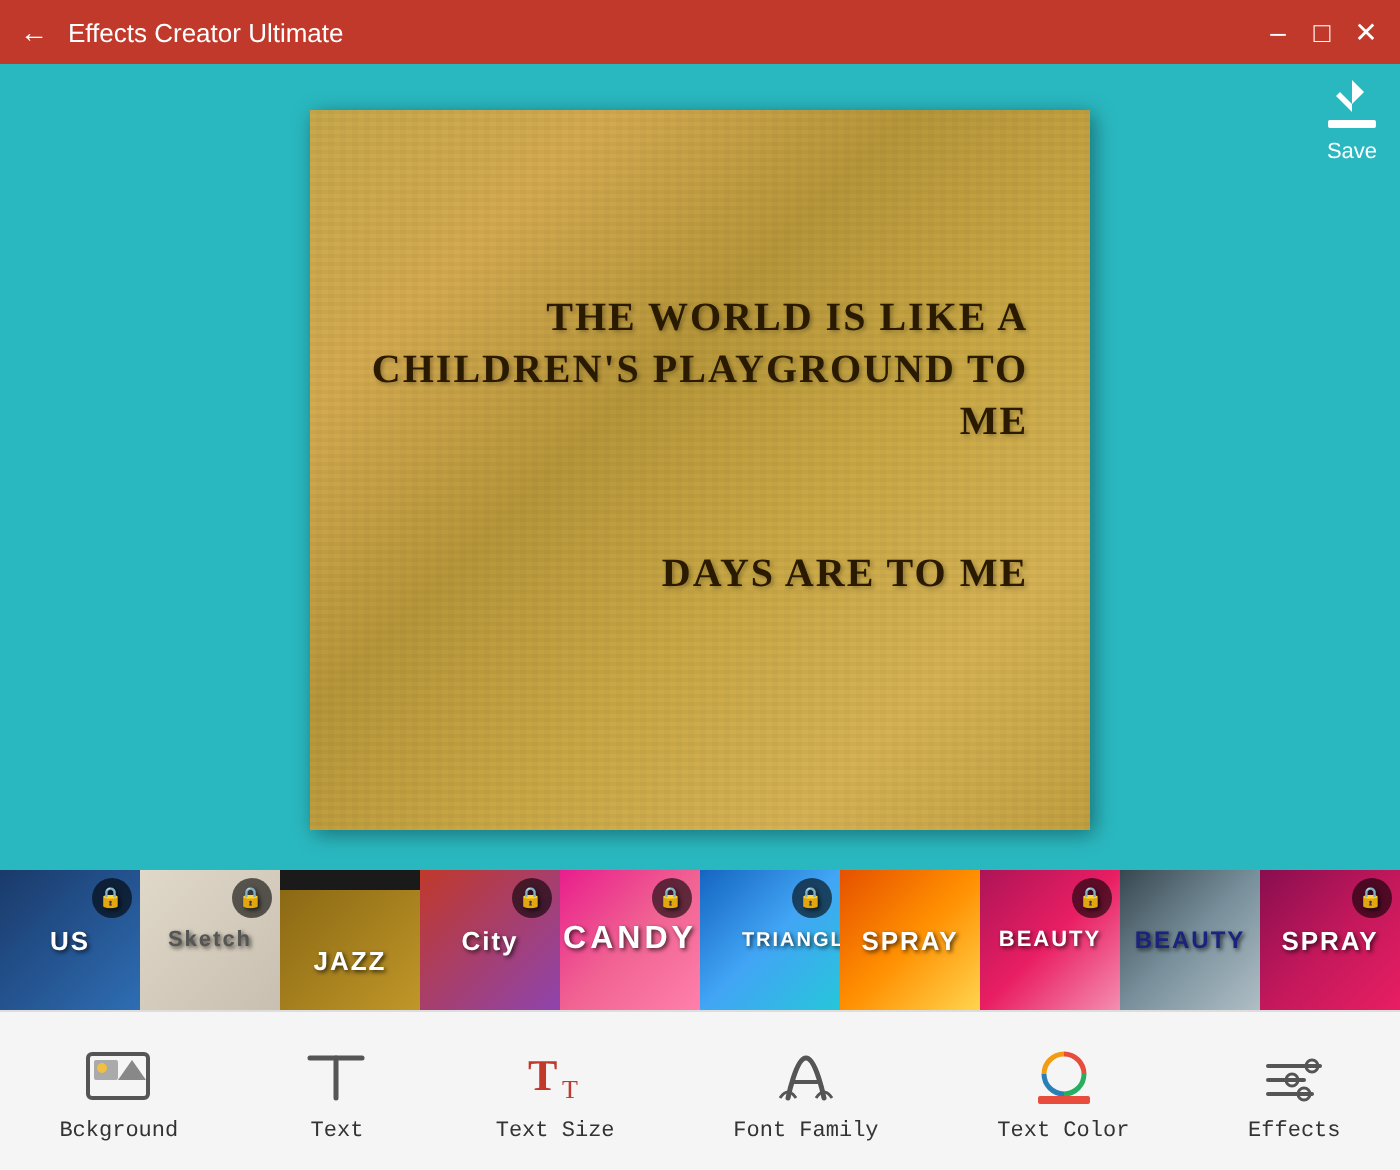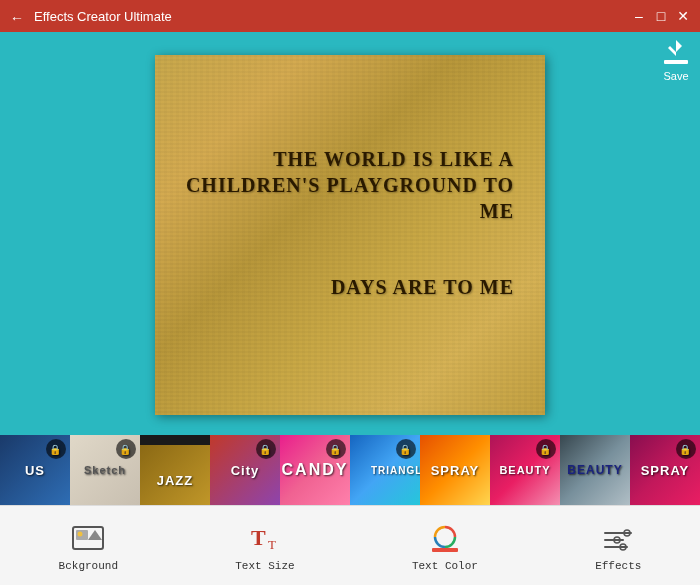--- a/index.html
+++ b/index.html
@@ -338,31 +338,51 @@
       <svg width="34" height="34" viewBox="0 0 34 34">
         <rect x="2" y="6" width="30" height="22" rx="2" fill="none" stroke="#555" stroke-width="2"></rect>
         <rect x="5" y="9" width="12" height="10" rx="1" fill="#aaa"></rect>
         <polygon points="17,19 24,9 31,19" fill="#888"></polygon>
         <circle cx="9" cy="13" r="2.5" fill="#f0c040"></circle>
       </svg>
     </div>
     <span class="tool-label">Bckground</span>
   </div>
 
+  <div class="tool-item">
+    <div class="tool-icon">
+      <svg width="34" height="34" viewBox="0 0 34 34">
+        <line x1="4" y1="8" x2="30" y2="8" stroke="#555" stroke-width="2.5" stroke-linecap="round"></line>
+        <line x1="17" y1="8" x2="17" y2="28" stroke="#555" stroke-width="2.5" stroke-linecap="round"></line>
+      </svg>
+    </div>
+    <span class="tool-label">Text</span>
+  </div>
 
   <div class="tool-item">
     <div class="tool-icon">
       <svg width="34" height="34" viewBox="0 0 34 34">
         <text x="3" y="24" font-size="22" font-family="Georgia,serif" font-weight="bold" fill="#c0392b">T</text>
         <text x="20" y="28" font-size="13" font-family="Georgia,serif" fill="#c0392b">T</text>
       </svg>
     </div>
     <span class="tool-label">Text Size</span>
   </div>
 
+  <div class="tool-item">
+    <div class="tool-icon">
+      <svg width="34" height="34" viewBox="0 0 34 34">
+        <path d="M8 28 C8 28 12 8 17 8 C22 8 26 28 26 28" fill="none" stroke="#555" stroke-width="2.5" stroke-linecap="round"></path>
+        <line x1="11" y1="20" x2="23" y2="20" stroke="#555" stroke-width="2"></line>
+        <path d="M4 28 Q8 22 12 28" fill="none" stroke="#555" stroke-width="1.5"></path>
+        <path d="M22 28 Q26 22 30 28" fill="none" stroke="#555" stroke-width="1.5"></path>
+      </svg>
+    </div>
+    <span class="tool-label">Font Family</span>
+  </div>
 
   <div class="tool-item">
     <div class="tool-icon">
       <svg width="34" height="34" viewBox="0 0 34 34">
         <ellipse cx="17" cy="16" rx="10" ry="10" fill="none" stroke="#aaa" stroke-width="1.5"></ellipse>
         <path d="M17 6 A10 10 0 0 1 27 16" stroke="#e74c3c" stroke-width="2.5" fill="none"></path>
         <path d="M27 16 A10 10 0 0 1 17 26" stroke="#27ae60" stroke-width="2.5" fill="none"></path>
         <path d="M17 26 A10 10 0 0 1 7 16" stroke="#2980b9" stroke-width="2.5" fill="none"></path>
         <path d="M7 16 A10 10 0 0 1 17 6" stroke="#f39c12" stroke-width="2.5" fill="none"></path>
         <rect x="4" y="27" width="26" height="4" rx="1" fill="#e74c3c"></rect>

